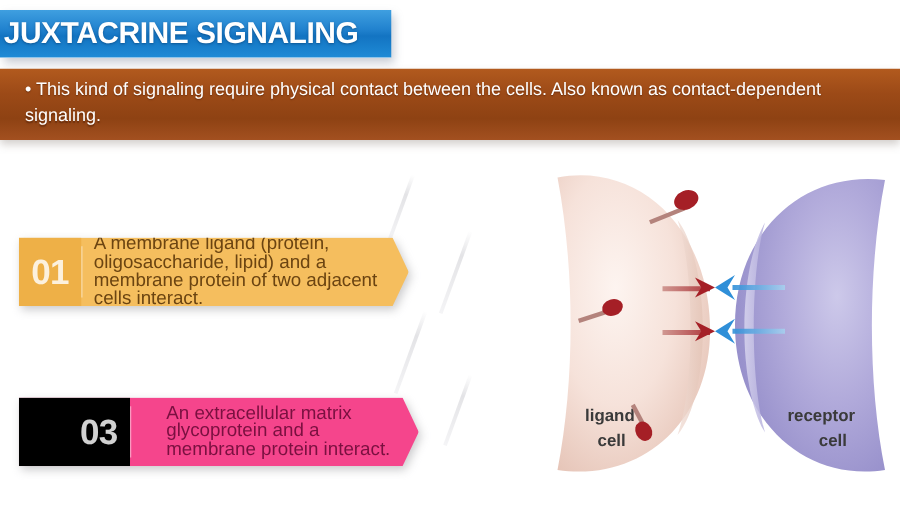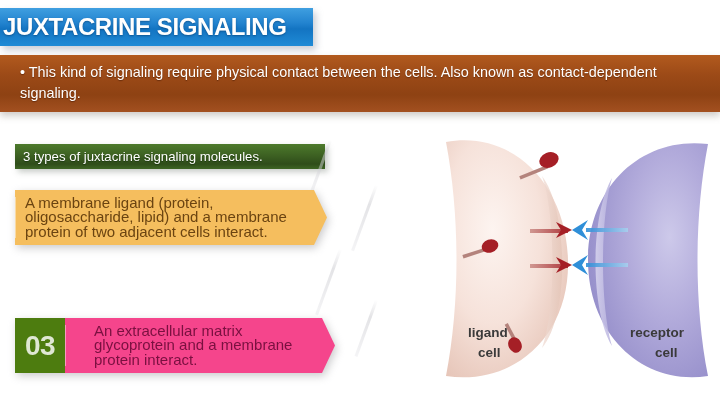--- a/index.html
+++ b/index.html
@@ -148,21 +148,21 @@
 
   
   .row-02 { left: 15px; top: 254px; width: 358px; }
   .row-02 .body { background: #f58220; }
   .row-02 .num  { background: #ef7614; }
   .row-02 .desc { color: #6d3405; }
 
   
   .row-03 { left: 15px; top: 318px; width: 320px; }
   .row-03 .body { background: #f5458c; }
-  .row-03 .num  { background: #4d7c0f; }
+  .row-03 .num  { background: #000000; padding-left: 39px; }
   .row-03 .desc { color: #7a1040; padding-left: 28px; }
 
   
   .fold {
     position: absolute;
     width: 3px;
     background: linear-gradient(180deg,
                 rgba(255,255,255,0) 0%,
                 rgba(205,205,210,0.55) 30%,
                 rgba(225,225,230,0.35) 100%);
@@ -197,31 +197,29 @@
 <div id="slide">
 
   <div class="title-bar">
     <span class="title-text">JUXTACRINE SIGNALING</span>
   </div>
 
   <div class="banner">
     <div class="banner-text">• This kind of signaling require physical contact between the cells. Also known as contact-dependent signaling.</div>
   </div>
 
-  <div class="green-bar">
-    <span class="green-text">3 types of juxtacrine signaling molecules.</span>
-  </div>
 
   <div class="fold fold-a"></div>
   <div class="fold fold-b"></div>
   <div class="fold fold-c"></div>
   <div class="fold fold-d"></div>
 
   <div class="row row-01">
     <div class="body">
+      <div class="num">01</div>
       <div class="divider"></div>
       <div class="desc">A membrane ligand (protein, oligosaccharide, lipid) and a membrane protein of two adjacent cells interact.</div>
     </div>
   </div>
 
 
   <div class="row row-03">
     <div class="body">
       <div class="num">03</div>
       <div class="divider"></div>

